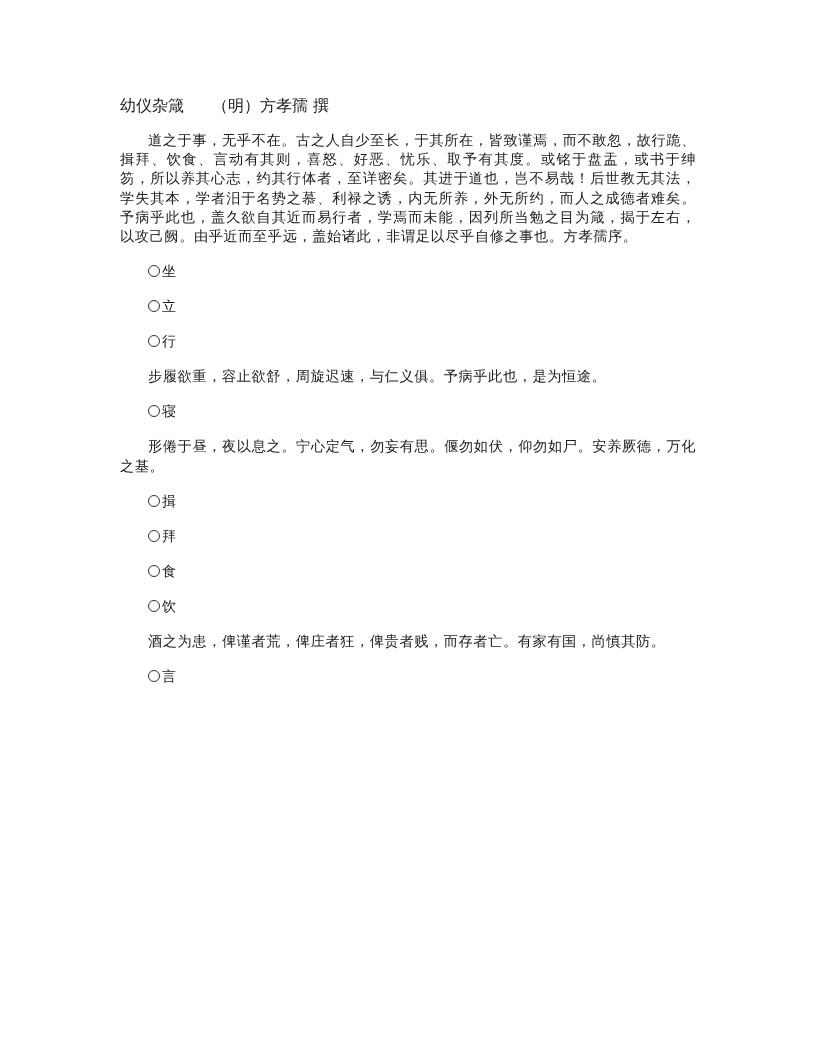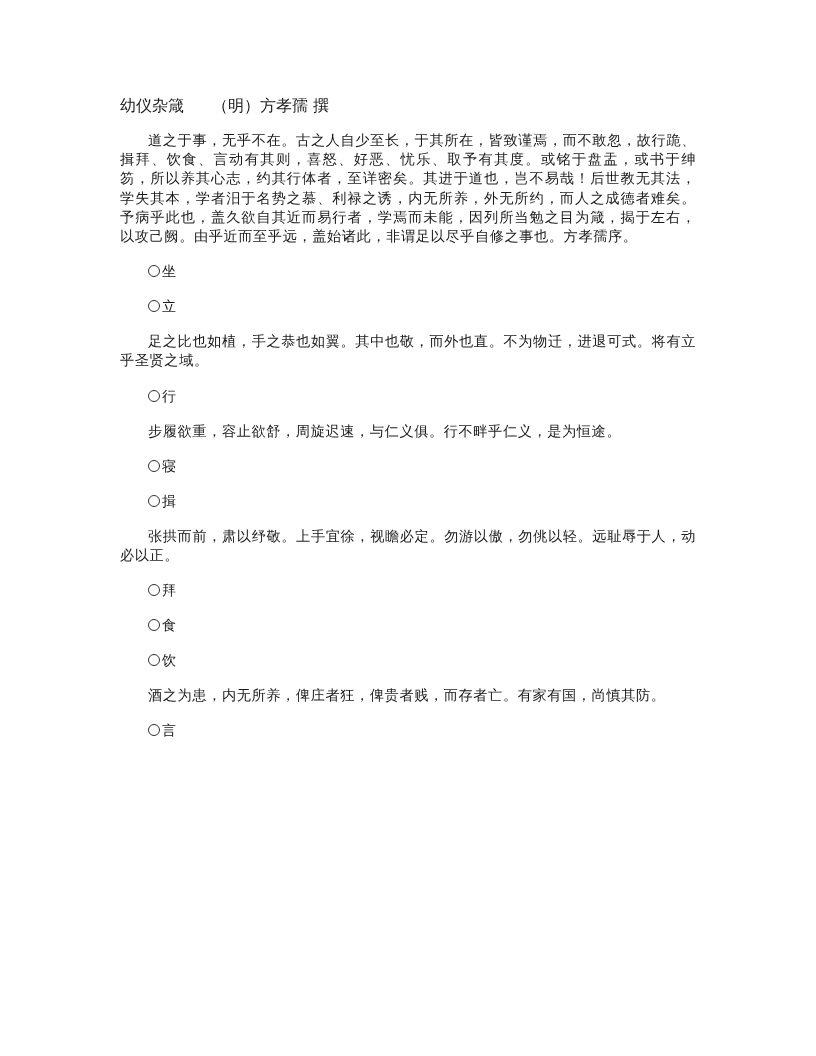--- a/index.html
+++ b/index.html
@@ -63,46 +63,45 @@
   <div class="title-line"><span>幼仪杂箴</span><span class="author">（明）方孝孺 撰</span></div>
 
   <p class="para">道之于事，无乎不在。古之人自少至长，于其所在，皆致谨焉，而不敢忽，故行跪、揖拜、饮食、言动有其则，喜怒、好恶、忧乐、取予有其度。或铭于盘盂，或书于绅笏，所以养其心志，约其行体者，至详密矣。其进于道也，岂不易哉！后世教无其法，学失其本，学者汨于名势之慕、利禄之诱，内无所养，外无所约，而人之成德者难矣。予病乎此也，盖久欲自其近而易行者，学焉而未能，因列所当勉之目为箴，揭于左右，以攻己阙。由乎近而至乎远，盖始诸此，非谓足以尽乎自修之事也。方孝孺序。</p>
 
   <div class="section-block">
     <div class="section-heading"><span class="circle"></span><span>坐</span></div>
   </div>
 
   <div class="section-block">
     <div class="section-heading"><span class="circle"></span><span>立</span></div>
-    <p class="para">足之比也如植，手之恭也如翼。其中也敬，而外也直。不为物迁，进退可式。将有立乎圣贤之域。</p>
   </div>
 
   <div class="section-block">
     <div class="section-heading"><span class="circle"></span><span>行</span></div>
-    <p class="para">步履欲重，容止欲舒，周旋迟速，与仁义俱。行不畔乎仁义，是为恒途。</p>
+    <p class="para">步履欲重，容止欲舒，周旋迟速，与仁义俱。予病乎此也，是为恒途。</p>
   </div>
 
   <div class="section-block">
     <div class="section-heading"><span class="circle"></span><span>寝</span></div>
+    <p class="para">形倦于昼，夜以息之。宁心定气，勿妄有思。偃勿如伏，仰勿如尸。安养厥德，万化之基。</p>
   </div>
 
   <div class="section-block">
     <div class="section-heading"><span class="circle"></span><span>揖</span></div>
-    <p class="para">张拱而前，肃以纾敬。上手宜徐，视瞻必定。勿游以傲，勿佻以轻。远耻辱于人，动必以正。</p>
   </div>
 
   <div class="section-block">
     <div class="section-heading"><span class="circle"></span><span>拜</span></div>
   </div>
 
   <div class="section-block">
     <div class="section-heading"><span class="circle"></span><span>食</span></div>
   </div>
 
   <div class="section-block">
     <div class="section-heading"><span class="circle"></span><span>饮</span></div>
-    <p class="para">酒之为患，内无所养，俾庄者狂，俾贵者贱，而存者亡。有家有国，尚慎其防。</p>
+    <p class="para">酒之为患，俾谨者荒，俾庄者狂，俾贵者贱，而存者亡。有家有国，尚慎其防。</p>
   </div>
 
   <div class="section-block">
     <div class="section-heading"><span class="circle"></span><span>言</span></div>
   </div>
 </div>
 
 </body></html>

